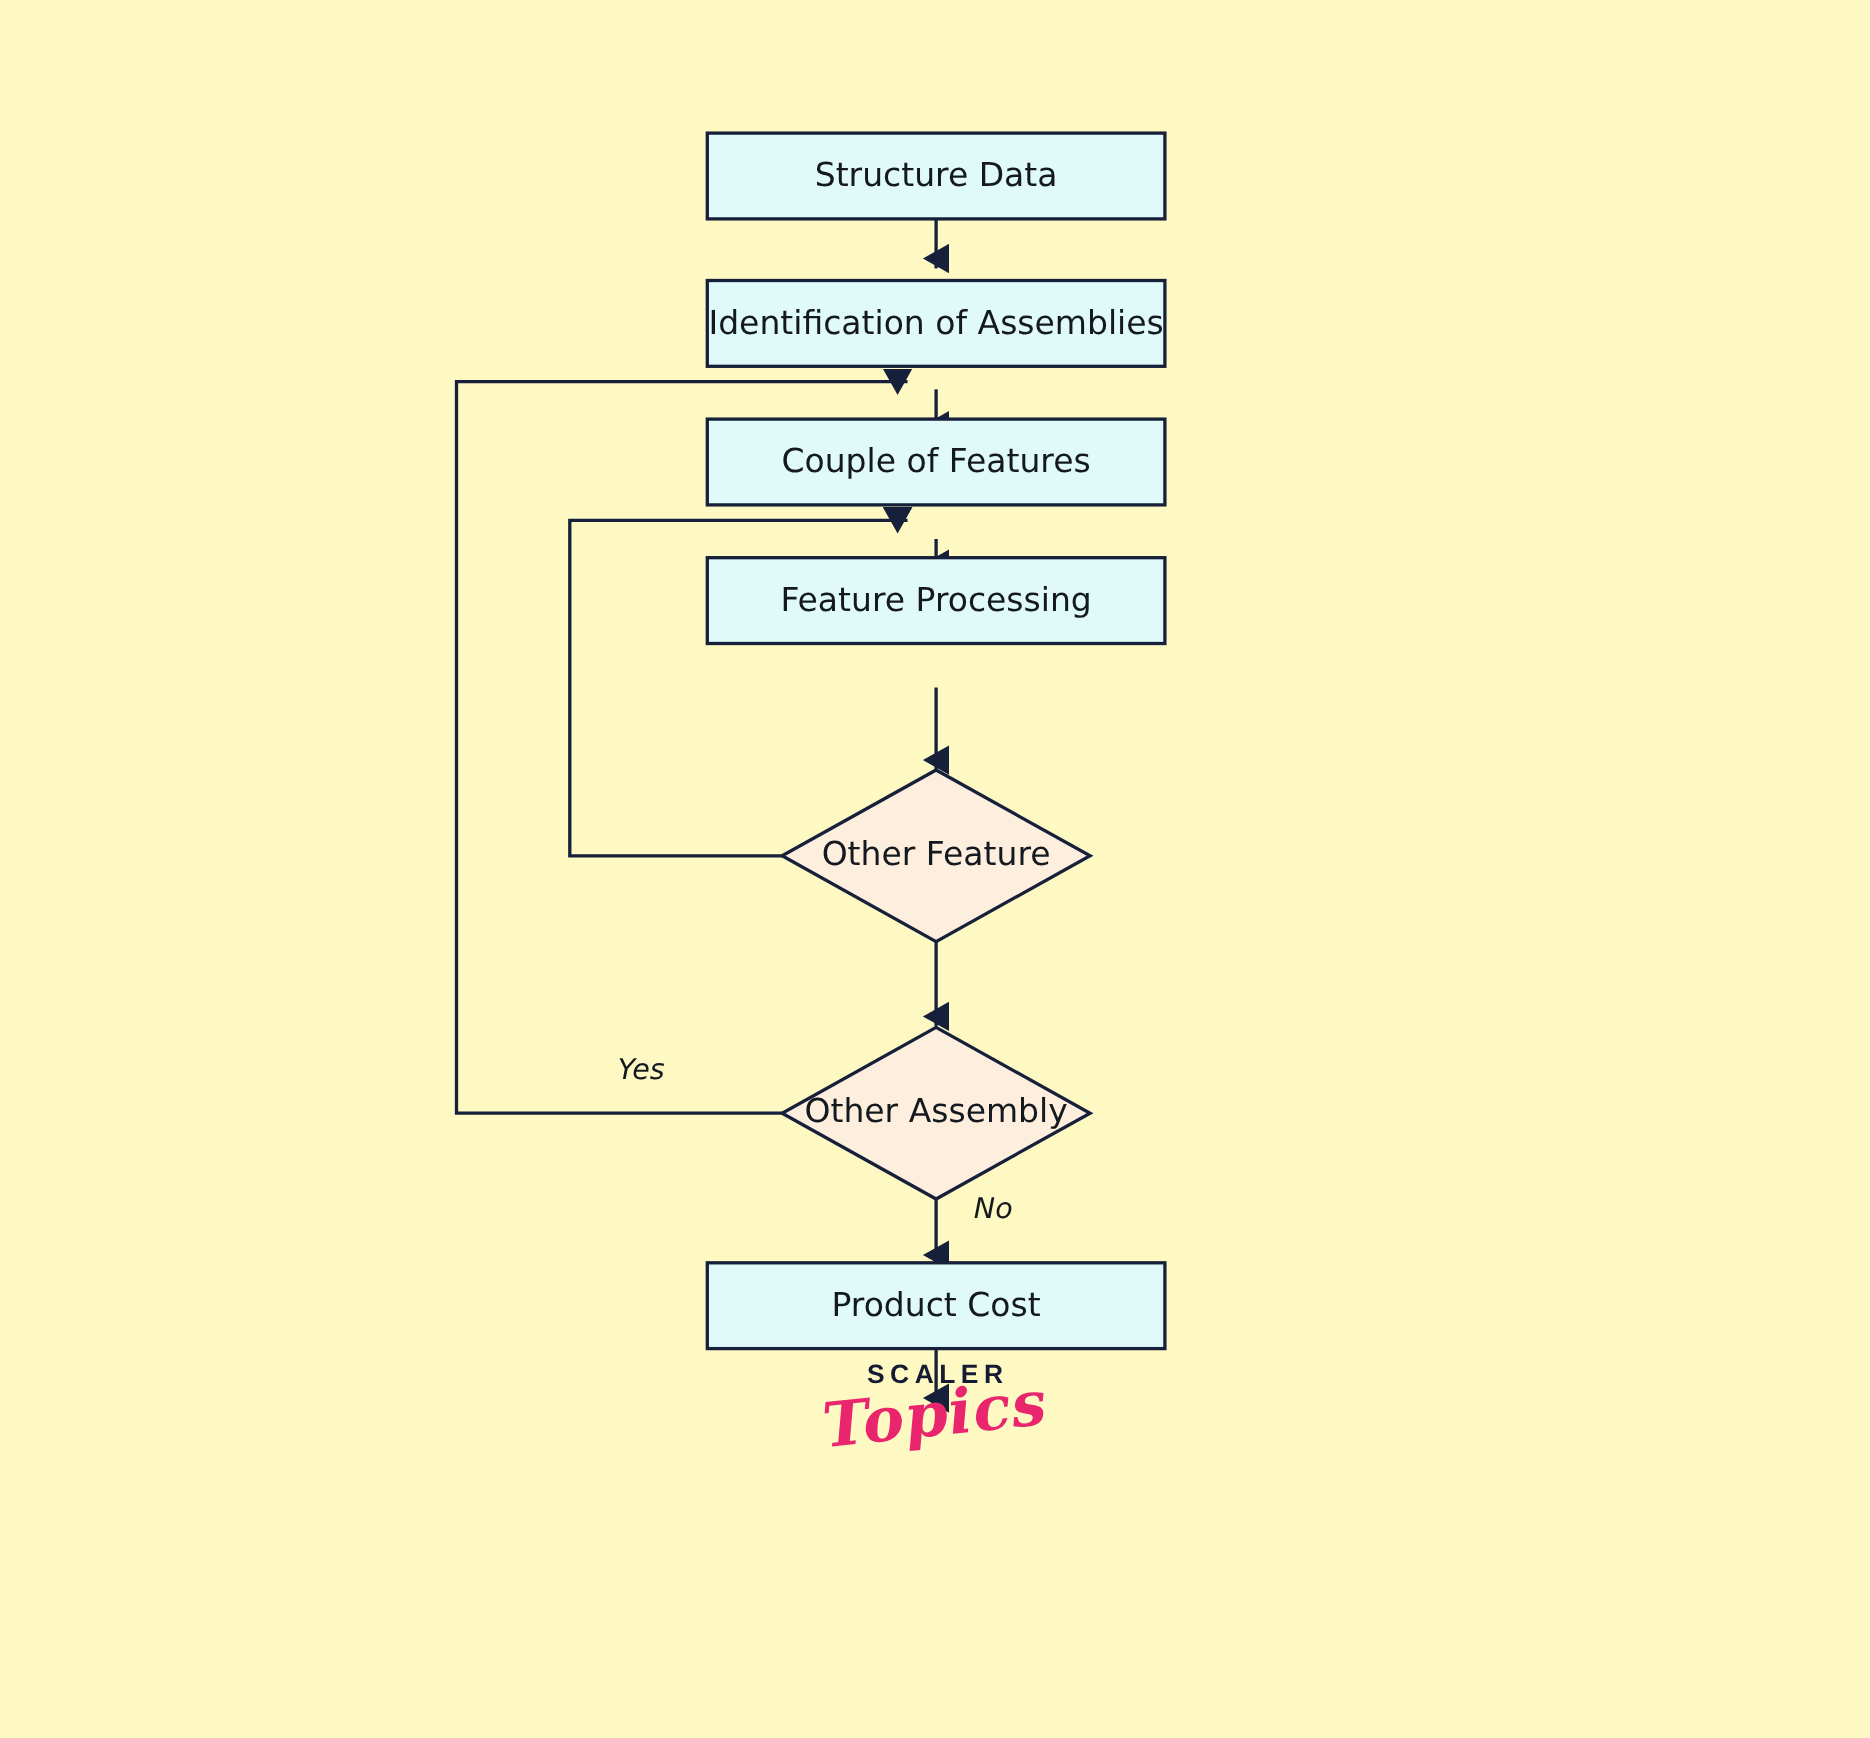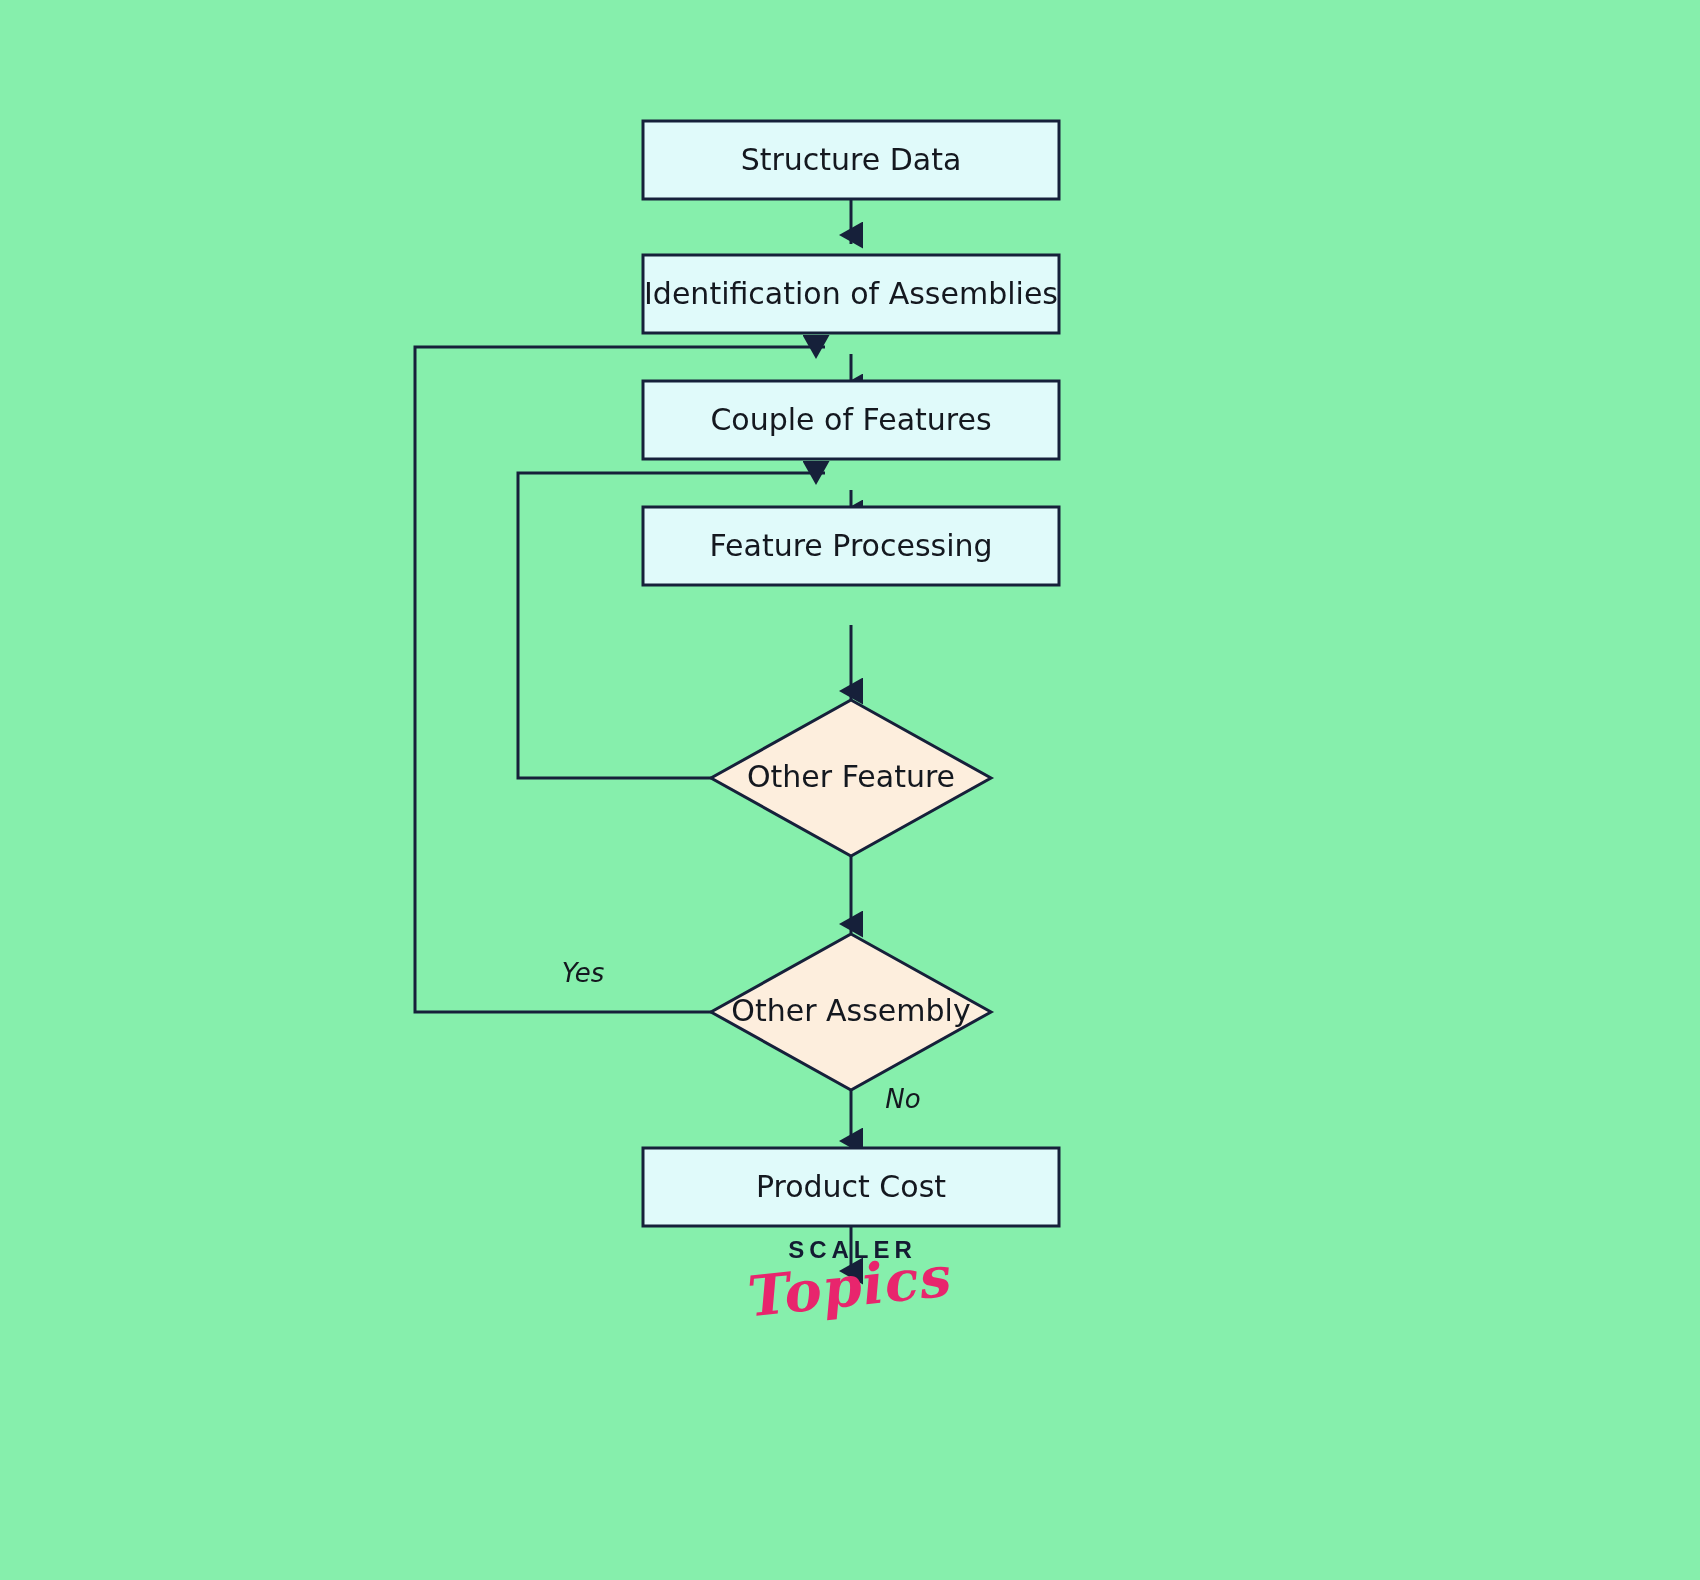--- a/index.html
+++ b/index.html
@@ -11,21 +11,21 @@
   body {
     width: 1700px;
     height: 1580px;
     font-family: "DejaVu Sans", sans-serif;
     overflow: hidden;
   }
   #canvas {
     position: relative;
     width: 1700px;
     height: 1580px;
-    background: #86efac;
+    background: #fef9c3;
   }
   #flow-svg {
     position: absolute;
     left: 0;
     top: 0;
     width: 1700px;
     height: 1580px;
   }
   .node-label {
     font-family: "DejaVu Sans", sans-serif;

